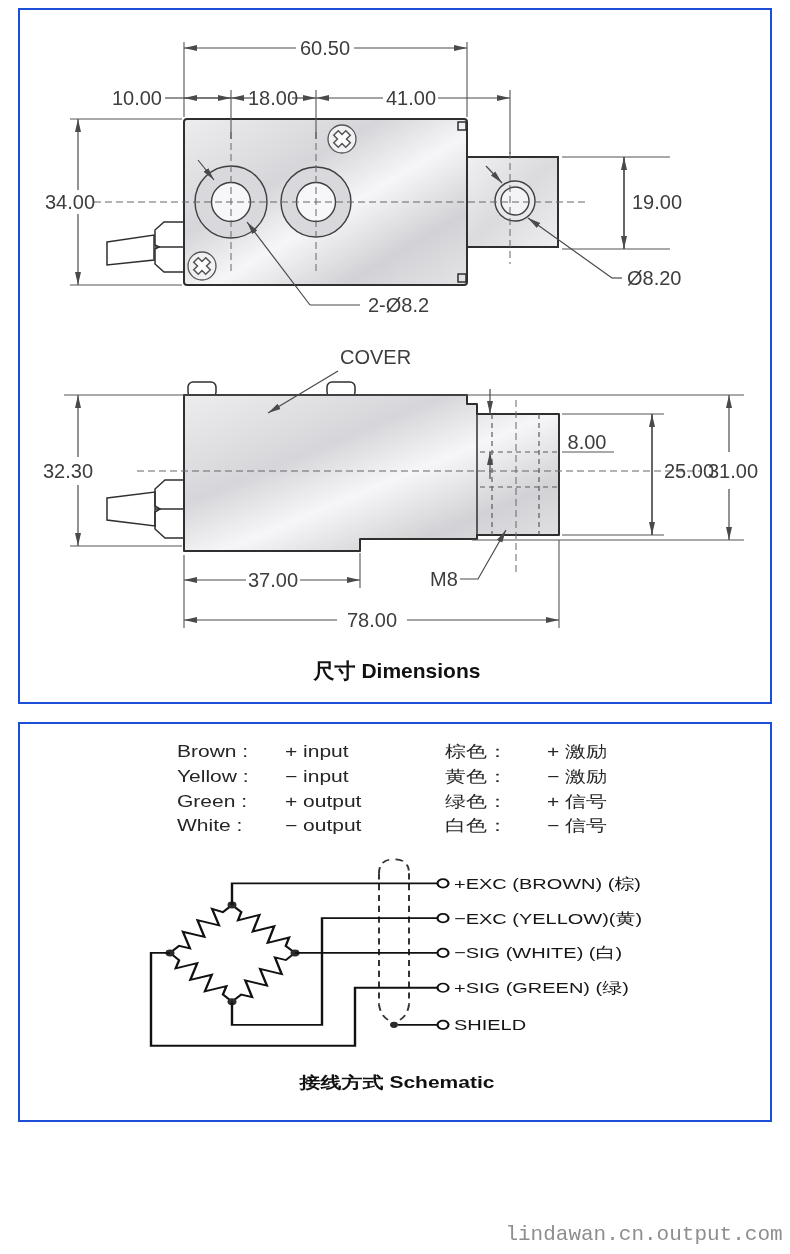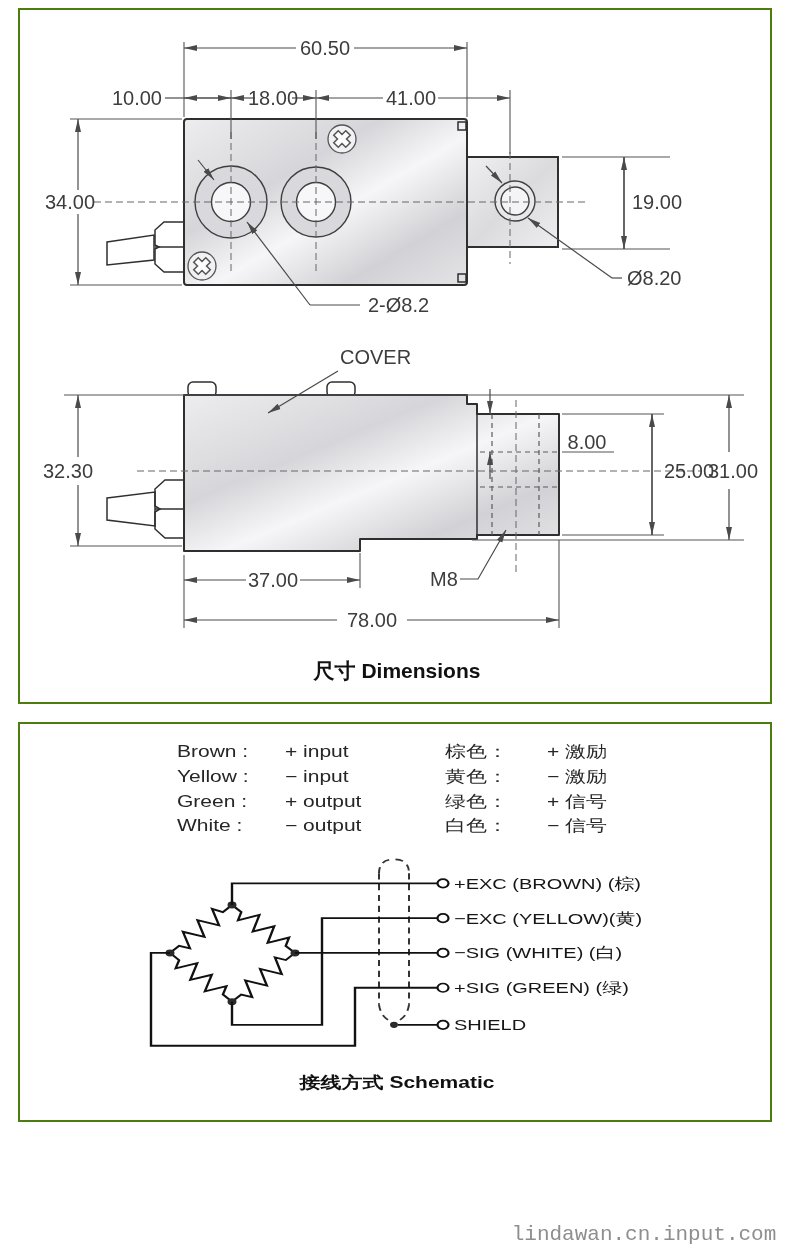--- a/index.html
+++ b/index.html
@@ -1,18 +1,18 @@
 <!DOCTYPE html>
 <html><head>
 <meta charset="utf-8">
 <style>
   html,body{margin:0;padding:0;background:#ffffff;}
   .page{position:relative;width:790px;height:1254px;background:#ffffff;overflow:hidden;
         font-family:"Liberation Sans", sans-serif;}
-  .panel{position:absolute;left:18px;width:754px;border:2px solid #4d7c0f;background:#ffffff;box-sizing:border-box;}
+  .panel{position:absolute;left:18px;width:754px;border:2px solid #1d4ed8;background:#ffffff;box-sizing:border-box;}
   .panel-dims{top:8px;height:696px;}
   .panel-schem{top:722px;height:400px;}
   .panel svg{position:absolute;left:0;top:0;width:100%;height:100%;}
   .watermark{position:absolute;top:1222px;left:498px;width:292px;height:28px;
              font-family:"Liberation Mono", monospace;font-size:21px;line-height:26px;
              color:#8e8e8e;background:#ffffff;text-align:center;z-index:5;}
   text{font-family:"Liberation Sans", sans-serif;}
   .dimtxt{font-size:20px;fill:#3d3d3d;}
   .captxt{font-size:21px;font-weight:bold;fill:#111111;}
   .tbltxt{font-size:21px;fill:#262626;}
@@ -259,14 +259,14 @@
         <text class="termtxt" x="452" y="980">−EXC (YELLOW)(黄)</text>
         <text class="termtxt" x="452" y="1025">−SIG (WHITE) (白)</text>
         <text class="termtxt" x="452" y="1070">+SIG (GREEN) (绿)</text>
         <text class="termtxt" x="452" y="1118">SHIELD</text>
       </g>
 
       <text class="captxt" x="395" y="1193" text-anchor="middle">接线方式 Schematic</text>
     </svg>
   </section>
 
-  <div class="watermark">lindawan.cn.input.com</div>
+  <div class="watermark">lindawan.cn.output.com</div>
 </div>
 
 </body></html>

